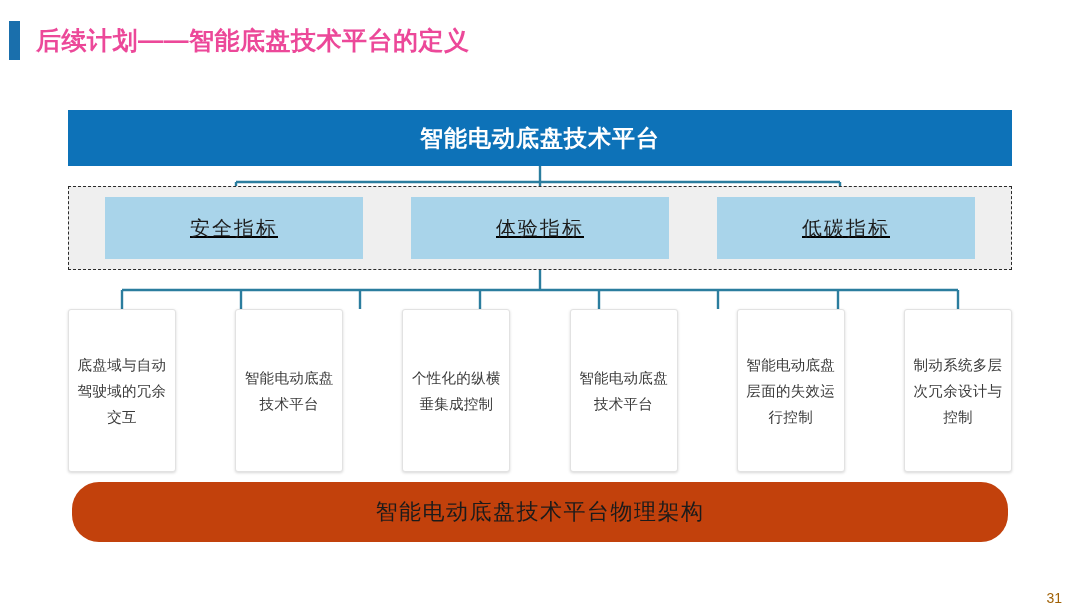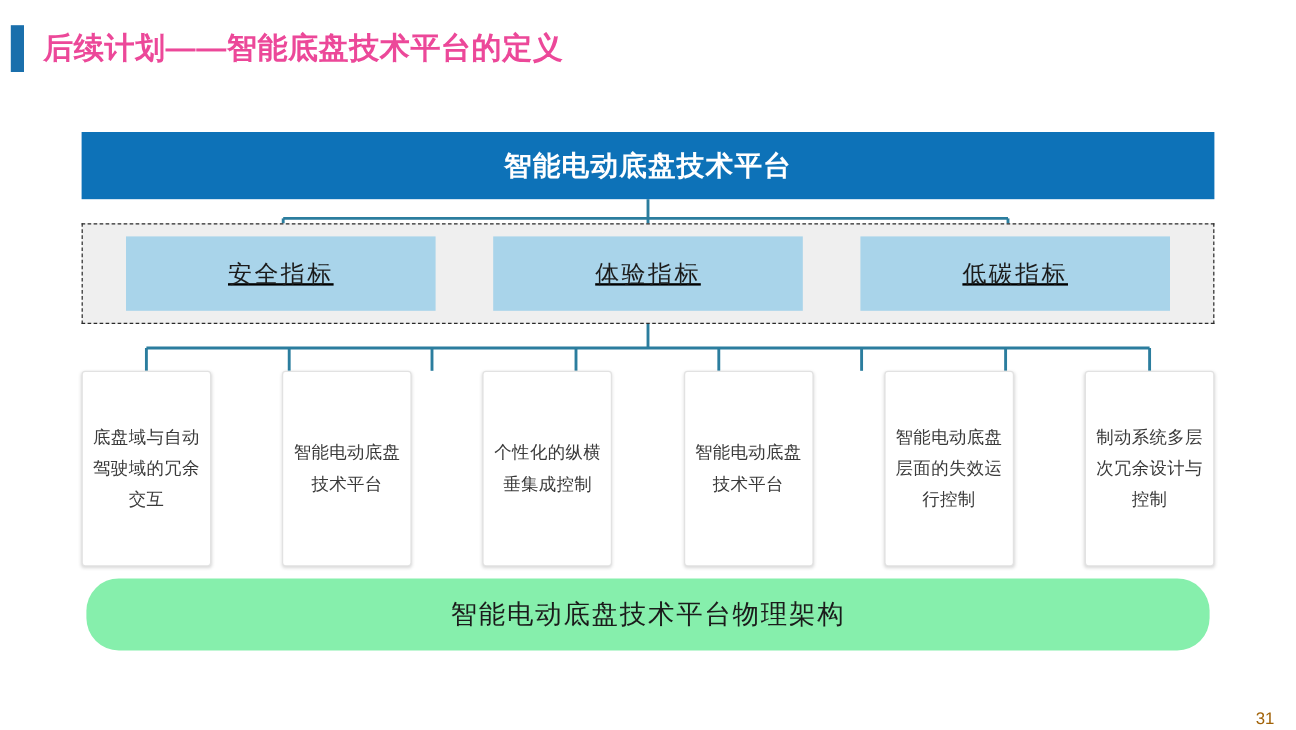--- a/index.html
+++ b/index.html
@@ -152,21 +152,21 @@
     word-break: break-all;
   }
 
   
   .physical-bar {
     position: absolute;
     left: 72px;
     top: 482px;
     width: 936px;
     height: 60px;
-    background: #86efac;
+    background: #c2410c;
     display: flex;
     align-items: center;
     justify-content: center;
     border-radius: 27px;
   }
   .physical-bar .label {
     font-size: 22px;
     color: #1b1b1b;
     letter-spacing: 1.5px;
   }

